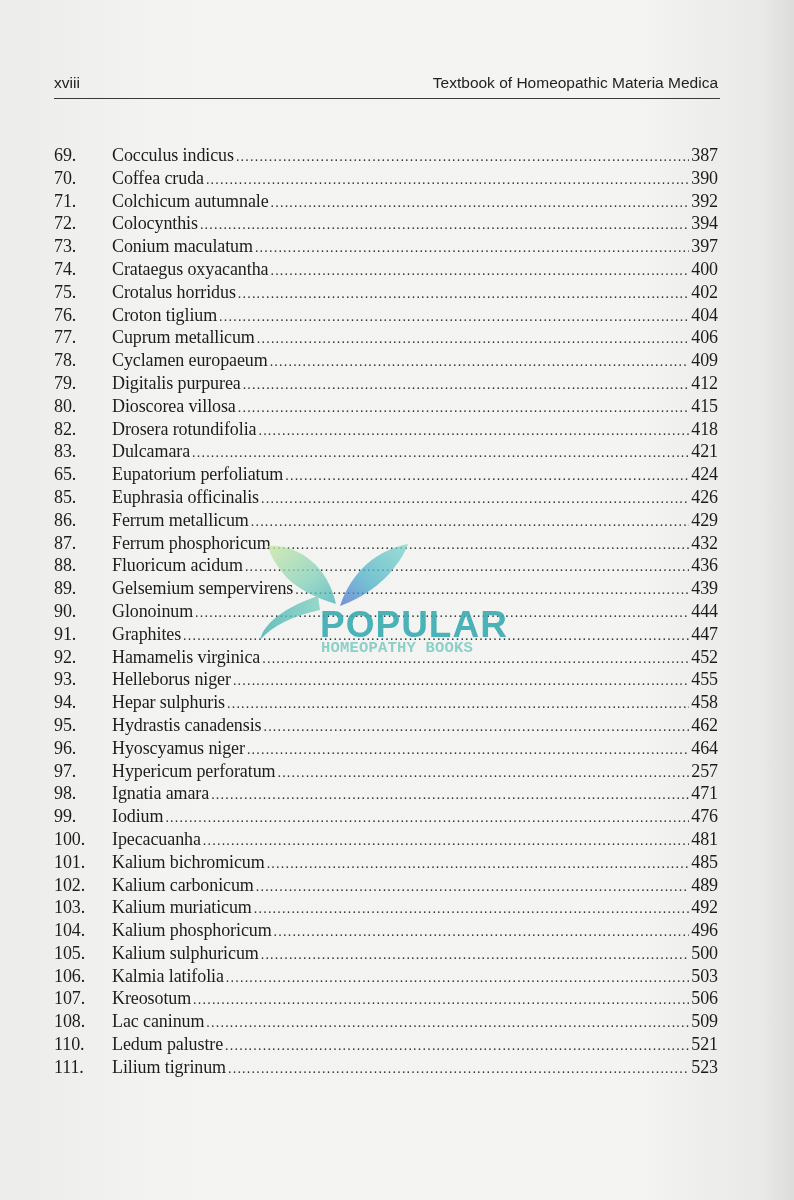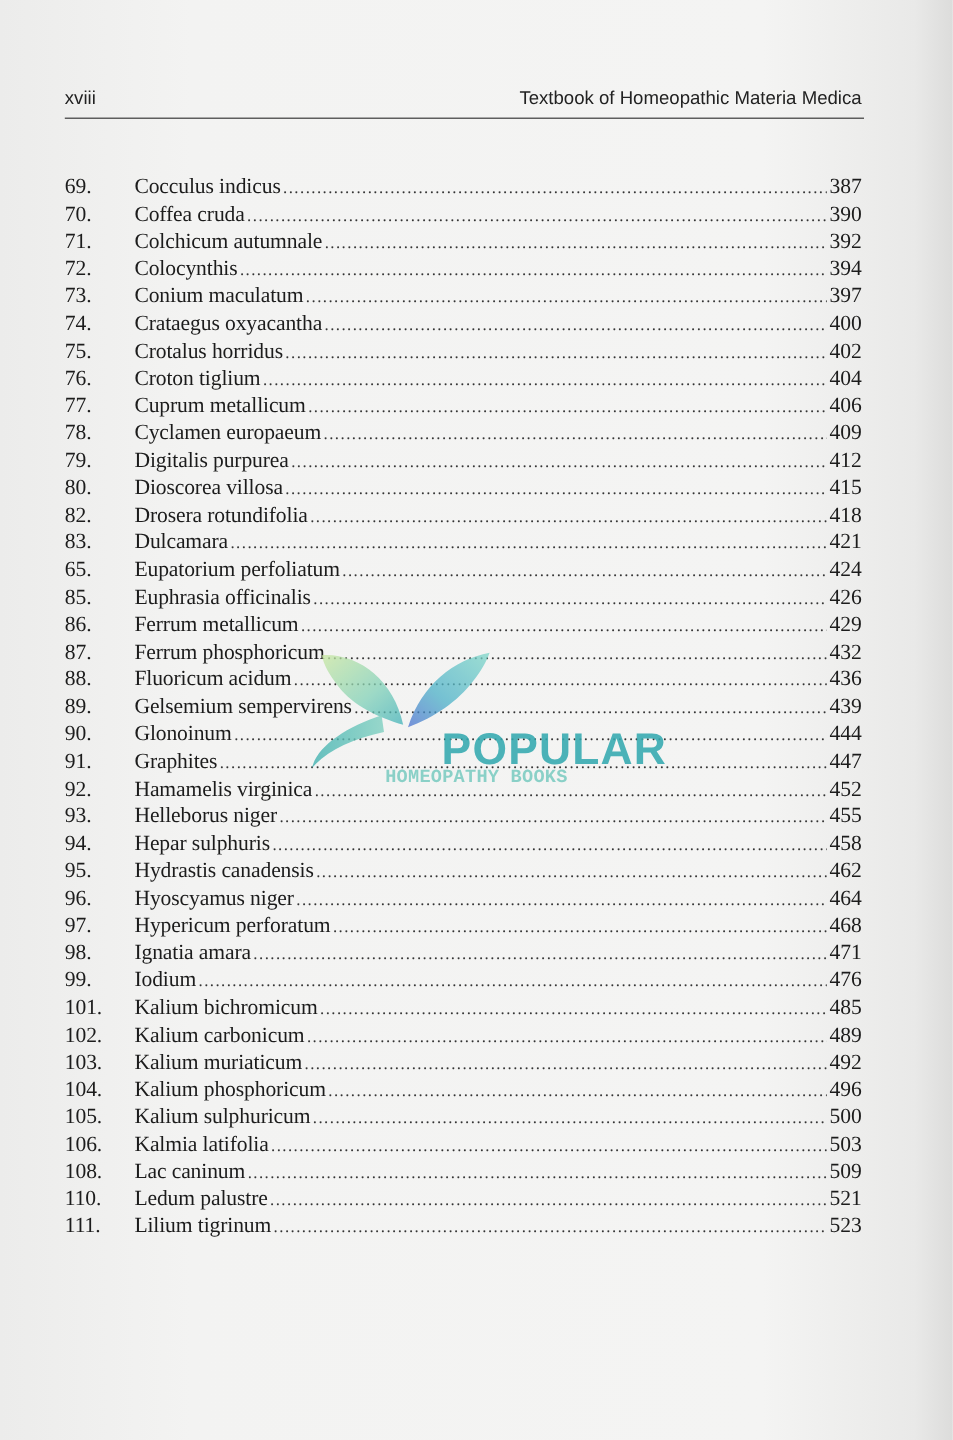--- a/index.html
+++ b/index.html
@@ -97,21 +97,20 @@
     .wm-brand {
       position: absolute;
       left: 62px;
       top: 70px;
       font-family: "Liberation Sans", sans-serif;
       font-weight: bold;
       font-size: 37px;
       letter-spacing: 1px;
       color: #34aab0;
       line-height: 1;
-      margin-left: 48px;
     }
     .wm-sub {
       position: absolute;
       left: 63px;
       top: 105px;
       font-family: Liberation Mono, monospace;
       font-weight: bold;
       font-size: 15.5px;
       letter-spacing: 0.2px;
       color: #7cccc2;
@@ -288,35 +287,41 @@
       <li class="toc-row">
         <span class="num">96.</span>
         <span class="title">Hyoscyamus niger</span>
         <span class="leader"></span>
         <span class="pg">464</span>
       </li>
       <li class="toc-row">
         <span class="num">97.</span>
         <span class="title">Hypericum perforatum</span>
         <span class="leader"></span>
-        <span class="pg">468</span>
+        <span class="pg">257</span>
       </li>
       <li class="toc-row">
         <span class="num">98.</span>
         <span class="title">Ignatia amara</span>
         <span class="leader"></span>
         <span class="pg">471</span>
       </li>
       <li class="toc-row">
         <span class="num">99.</span>
         <span class="title">Iodium</span>
         <span class="leader"></span>
         <span class="pg">476</span>
       </li>
       <li class="toc-row">
+        <span class="num">100.</span>
+        <span class="title">Ipecacuanha</span>
+        <span class="leader"></span>
+        <span class="pg">481</span>
+      </li>
+      <li class="toc-row">
         <span class="num">101.</span>
         <span class="title">Kalium bichromicum</span>
         <span class="leader"></span>
         <span class="pg">485</span>
       </li>
       <li class="toc-row">
         <span class="num">102.</span>
         <span class="title">Kalium carbonicum</span>
         <span class="leader"></span>
         <span class="pg">489</span>
@@ -337,20 +342,26 @@
         <span class="num">105.</span>
         <span class="title">Kalium sulphuricum</span>
         <span class="leader"></span>
         <span class="pg">500</span>
       </li>
       <li class="toc-row">
         <span class="num">106.</span>
         <span class="title">Kalmia latifolia</span>
         <span class="leader"></span>
         <span class="pg">503</span>
+      </li>
+      <li class="toc-row">
+        <span class="num">107.</span>
+        <span class="title">Kreosotum</span>
+        <span class="leader"></span>
+        <span class="pg">506</span>
       </li>
       <li class="toc-row">
         <span class="num">108.</span>
         <span class="title">Lac caninum</span>
         <span class="leader"></span>
         <span class="pg">509</span>
       </li>
       <li class="toc-row">
         <span class="num">110.</span>
         <span class="title">Ledum palustre</span>

